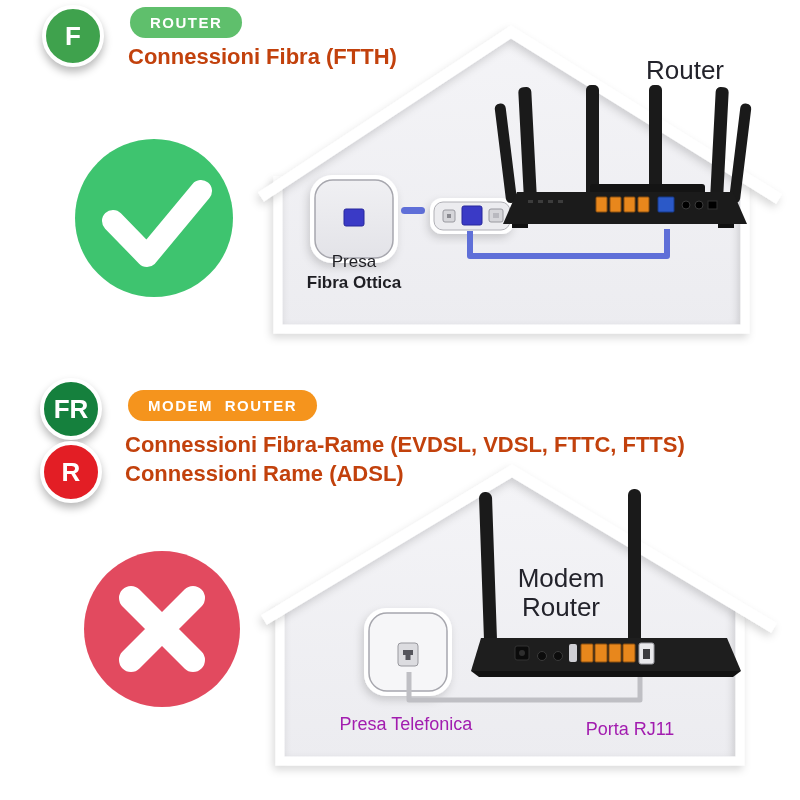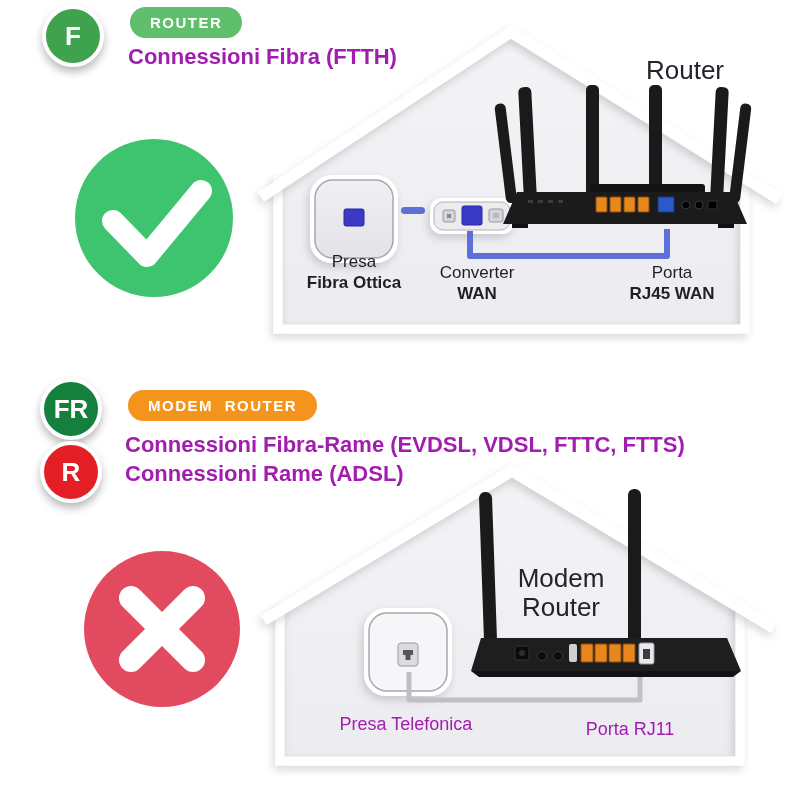--- a/index.html
+++ b/index.html
@@ -20,21 +20,21 @@
   .badge-red{background:#e31e25;}
   
   .pill{
     position:absolute;height:31px;border-radius:16px;display:flex;align-items:center;
     padding:0 20px;color:#ffffff;font-weight:bold;font-size:15px;
     letter-spacing:1.5px;word-spacing:6px;
   }
   .pill-green{background:#5fbf6c;}
   .pill-orange{background:#f5941d;}
   
-  .title{position:absolute;font-weight:bold;font-size:22px;color:#a21caf;white-space:nowrap;}
+  .title{position:absolute;font-weight:bold;font-size:22px;color:#c2410c;white-space:nowrap;}
   
   .lbl{
     position:absolute;transform:translateX(-50%);text-align:center;white-space:nowrap;
     font-size:17px;line-height:21px;color:#1f1f24;
   }
   .lbl .b{font-weight:bold;}
   .lbl-big{
     position:absolute;transform:translateX(-50%);text-align:center;white-space:nowrap;
     font-size:26px;line-height:29px;color:#23232b;
   }
@@ -166,29 +166,21 @@
   </div>
   <div class="title" style="left:128px;top:44px;">Connessioni Fibra (FTTH)</div>
 
   <div class="lbl-big" style="left:685px;top:56px;">Router</div>
 
   <div class="lbl" style="left:354px;top:251px;">
     <div>Presa</div>
     <div class="b">Fibra Ottica</div>
   </div>
 
-  <div class="lbl" style="left:477px;top:262px;">
-    <div>Converter</div>
-    <div class="b">WAN</div>
-  </div>
-
-  <div class="lbl" style="left:672px;top:262px;">
-    <div>Porta</div>
-    <div class="b">RJ45 WAN</div>
-  </div>
+
 
   <div class="badge badge-orange" style="left:40px;top:378px;">
     <span>FR</span>
   </div>
   <div class="pill pill-orange" style="left:128px;top:390px;align-items:center;">
     <span>MODEM ROUTER</span>
   </div>
   <div class="badge badge-red" style="left:40px;top:441px;">
     <span>R</span>
   </div>

